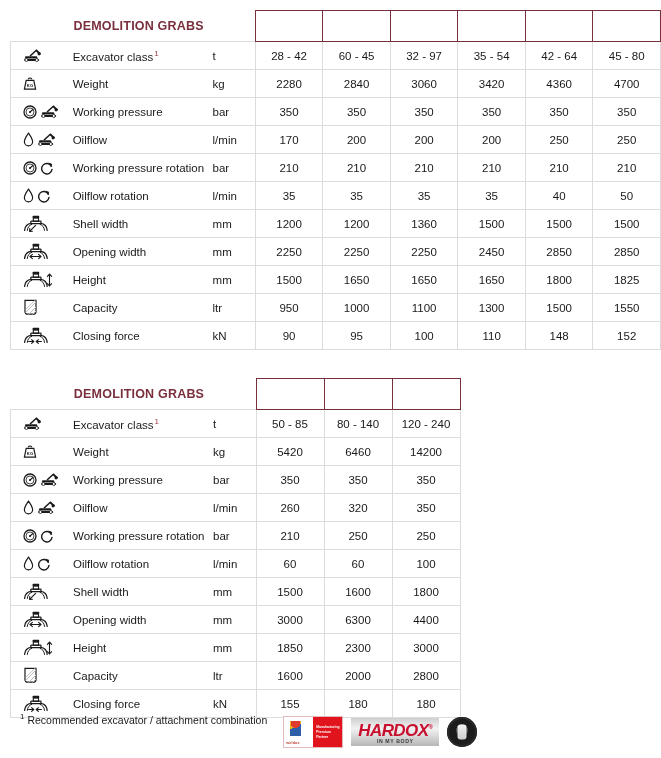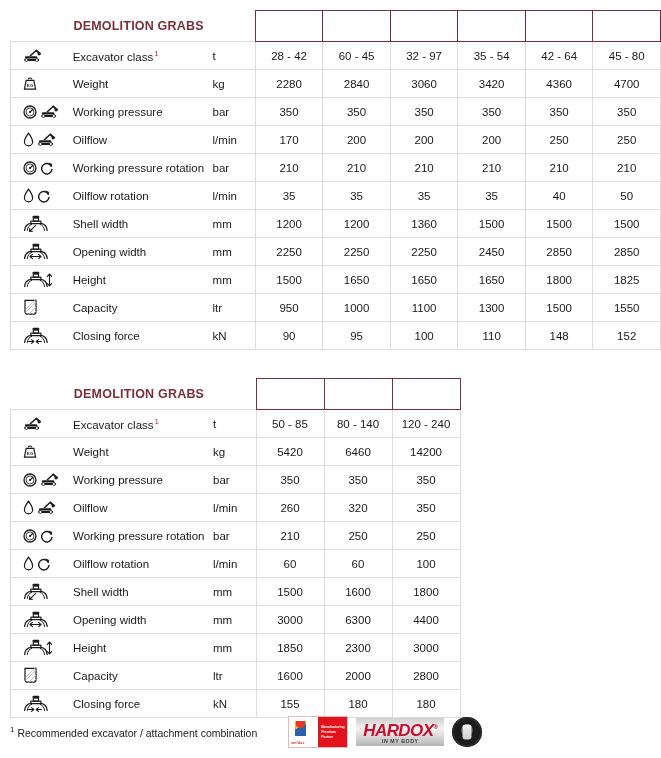--- a/index.html
+++ b/index.html
@@ -108,27 +108,25 @@
   }
   #table-two-wrap {
     position: absolute;
     left: 10px;
     top: 378px;
   }
 
   
   #footer {
     position: absolute;
-    left: 10px;
+    left: 20px;
     top: 712px;
     width: 641px;
     height: 40px;
     display: flex;
-    align-items: center;
-    gap: 15px;
   }
   .footnote {
     font-size: 10.5px;
     color: #1a1a1a;
     white-space: nowrap;
   }
   .footnote sup {
     color: #1a1a1a;
     font-size: 8px;
   }

